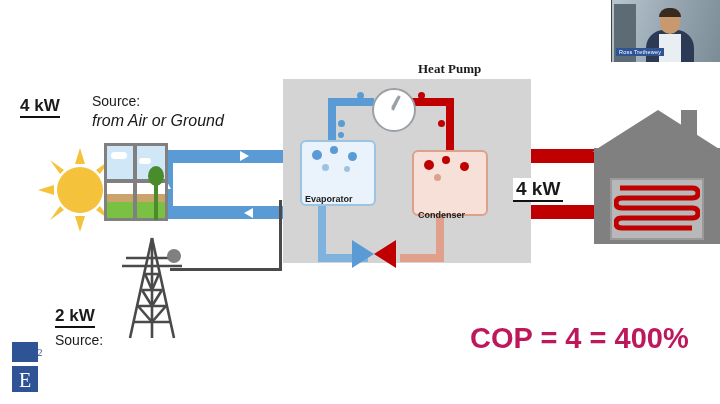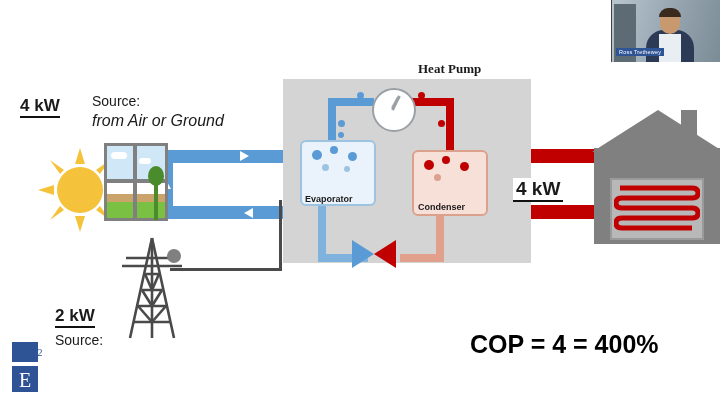--- a/index.html
+++ b/index.html
@@ -65,21 +65,21 @@
   .logo{position:absolute;left:10px;top:340px;width:34px;height:56px;}
   
   .comp{position:absolute;left:372px;top:88px;width:40px;height:40px;border-radius:50%;background:#fff;border:2px solid #9aa0a6;}
   
   .plate{position:absolute;border-radius:6px;}
   .evap{left:300px;top:140px;width:72px;height:62px;background:#eaf3fb;border:2px solid #9cc3e0;}
   .cond{left:412px;top:150px;width:72px;height:62px;background:#f7e0d8;border:2px solid #dba18d;}
   .plabel{position:absolute;font-size:9px;font-weight:bold;color:#1a1a1a;background:rgba(255,255,255,.0);}
   .bubble{position:absolute;border-radius:50%;}
   .arrow{position:absolute;width:0;height:0;}
-  .copline{position:absolute;left:470px;top:330px;font-size:25px;font-weight:bold;color:#000000;}
+  .copline{position:absolute;left:470px;top:322px;font-size:29px;font-weight:bold;color:#be185d;}
   .wmark{position:absolute;left:520px;top:386px;font-size:8px;color:#bdbdbd;}
 </style>
 </head>
 <body>
 
 <div id="stage">
 
 
   <div class="webcam">
     <div class="wall"></div>
@@ -136,21 +136,21 @@
   <div class="bubble" style="left:348px;top:152px;width:9px;height:9px;background:#5b9bd5;"></div>
   <div class="bubble" style="left:322px;top:164px;width:7px;height:7px;background:#9cc3e0;"></div>
   <div class="bubble" style="left:344px;top:166px;width:6px;height:6px;background:#9cc3e0;"></div>
   <div class="plabel" style="left:305px;top:194px;">Evaporator</div>
 
   <div class="plate cond"></div>
   <div class="bubble" style="left:424px;top:160px;width:10px;height:10px;background:#c00000;"></div>
   <div class="bubble" style="left:442px;top:156px;width:8px;height:8px;background:#c00000;"></div>
   <div class="bubble" style="left:460px;top:162px;width:9px;height:9px;background:#c00000;"></div>
   <div class="bubble" style="left:434px;top:174px;width:7px;height:7px;background:#dba18d;"></div>
-  <div class="plabel" style="left:418px;top:202px;">Condenser</div>
+  <div class="plabel" style="left:418px;top:210px;">Condenser</div>
 
   <div class="bubble" style="left:338px;top:120px;width:7px;height:7px;background:#5b9bd5;"></div>
   <div class="bubble" style="left:338px;top:132px;width:6px;height:6px;background:#5b9bd5;"></div>
   <div class="bubble" style="left:357px;top:92px;width:7px;height:7px;background:#5b9bd5;"></div>
   <div class="bubble" style="left:418px;top:92px;width:7px;height:7px;background:#c00000;"></div>
   <div class="bubble" style="left:438px;top:120px;width:7px;height:7px;background:#c00000;"></div>
 
   <div class="sun">
     <svg width="84" height="84" viewBox="0 0 84 84">
       <g fill="#f5c23b">

